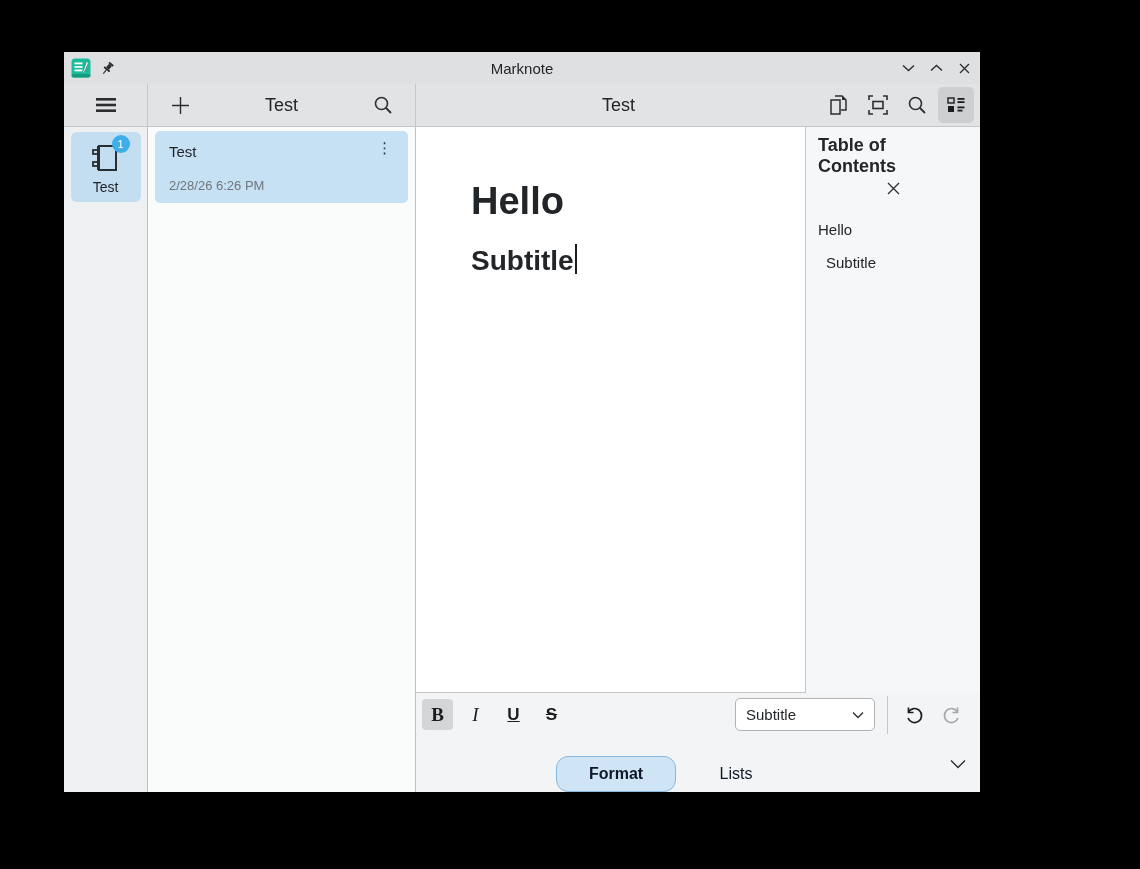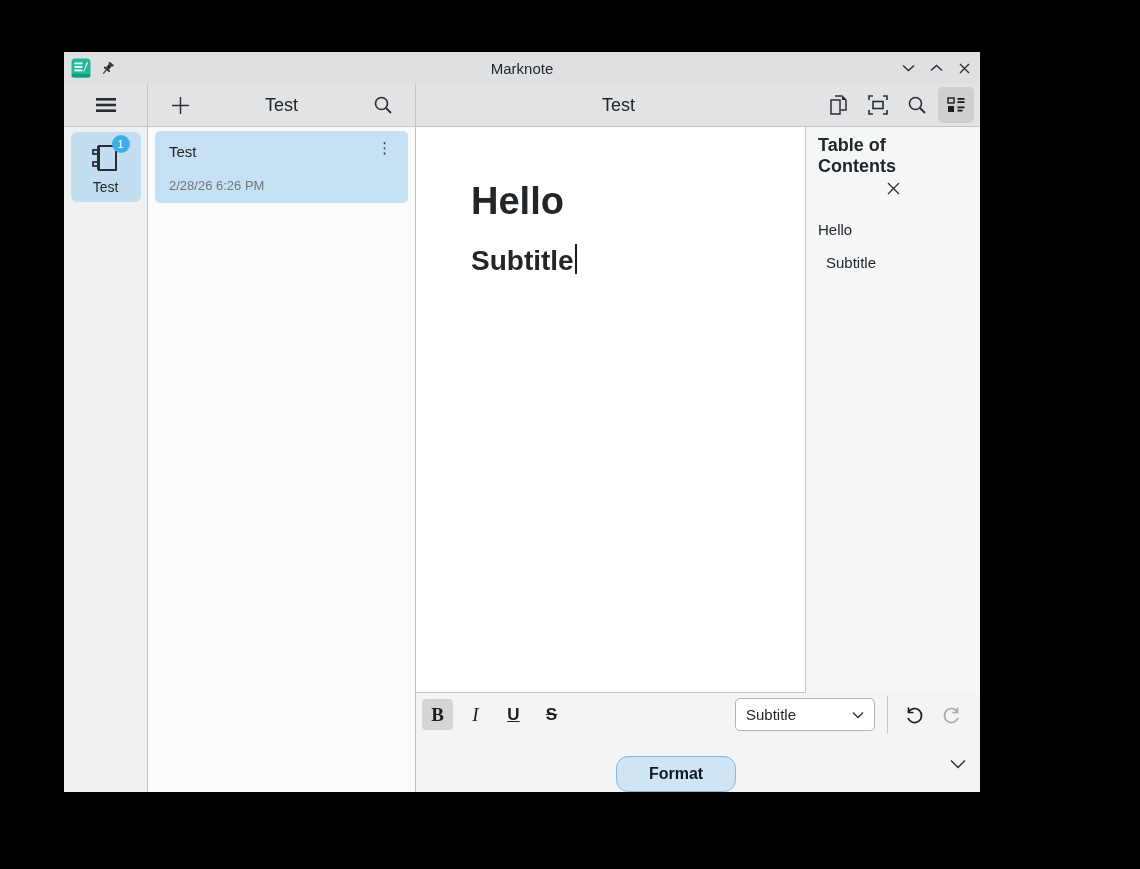--- a/index.html
+++ b/index.html
@@ -278,20 +278,21 @@
           <div class="hist-btn disabled">
             <svg width="20" height="20" viewBox="0 0 20 20" fill="none" stroke="#1a1c1e" stroke-width="1.7">
               <path d="M15.5 7 A 7 7 0 1 0 16 13"></path>
               <path d="M15.5 2.5 V7.5 H10.5" stroke-width="1.7"></path>
             </svg>
           </div>
         </div>
         <div class="tabs-row">
           <div class="tabs-group">
             <div class="tab selected">Format</div>
+            <div class="tab">Lists</div>
           </div>
           <div class="tabs-chevron">
             <svg width="16" height="10" viewBox="0 0 16 10">
                 <path d="M1 1.5 L8 8.5 L15 1.5" fill="none" stroke="#2b2e31" stroke-width="1.4"></path>
               </svg>
           </div>
         </div>
       </div>
     </div>
   </div>

